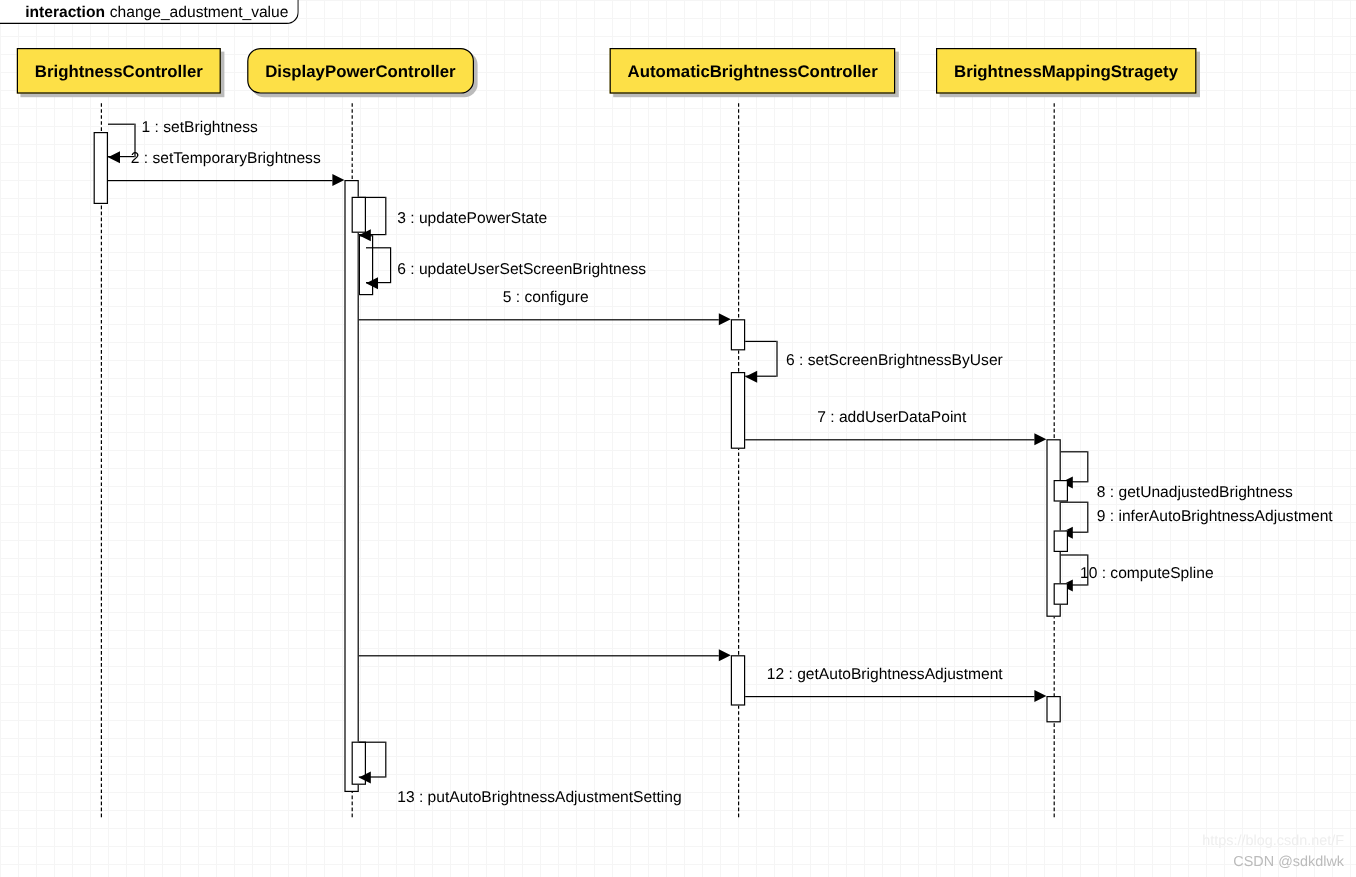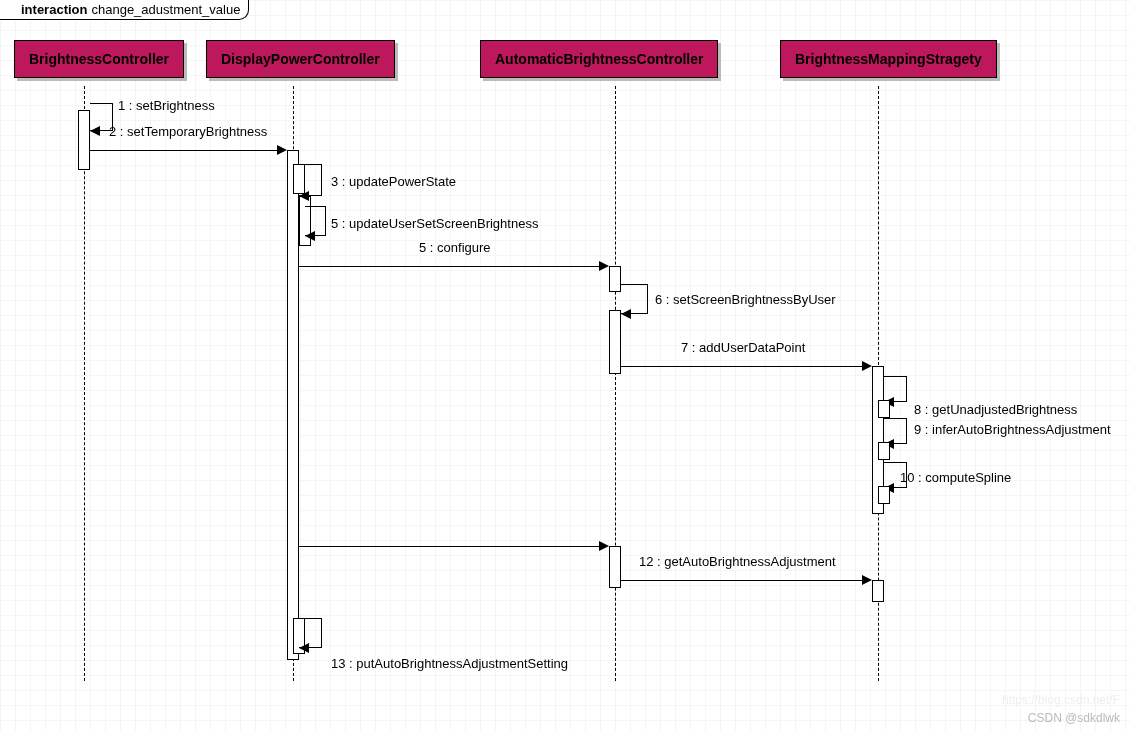--- a/index.html
+++ b/index.html
@@ -25,21 +25,21 @@
       padding: 2px 8px 2px 4px;
       background: #fff;
       border-bottom-right-radius: 10px;
     }
     .interaction-tab .kw { font-weight: bold; margin-right: 4px; padding-left: 17px; }
     .participant {
       position: absolute;
       top: 40px;
       border: 1px solid #000;
       padding: 10px 14px;
-      background: #be185d;
+      background: #fde047;
       box-shadow: 3px 3px 0 #bbb;
       font-weight: bold;
       font-size: 14px;
       text-align: center;
     }
     .lifeline {
       position: absolute;
       top: 86px;
       width: 0;
       border-left: 1px dashed #000;
@@ -108,22 +108,22 @@
     }
   </style>
 </head>
 <body>
 
 <div class="interaction-tab">
   <span class="kw">interaction</span><span>change_adustment_value</span>
 </div>
 
 <div class="participant" style="left:14px;">BrightnessController</div>
-<div class="participant" style="left:206px;">DisplayPowerController</div>
-<div class="participant" style="left:480px;">AutomaticBrightnessController</div>
+<div class="participant" style="left:206px;border-radius:11px;">DisplayPowerController</div>
+<div class="participant" style="left:508px;">AutomaticBrightnessController</div>
 <div class="participant" style="left:780px;">BrightnessMappingStragety</div>
 
 <div class="lifeline" style="left:84px;"></div>
 <div class="lifeline" style="left:293px;"></div>
 <div class="lifeline" style="left:615px;"></div>
 <div class="lifeline" style="left:878px;"></div>
 
 <div class="activation" style="left:78px; top:110px; height:60px;"></div>
 
 <div class="self-call" style="left:90px; top:103px;">
@@ -151,21 +151,21 @@
   <div class="in-line" style="width:22px;"></div>
   <div class="head"></div>
   <span class="label" style="left:32px; top:10px;">3 : updatePowerState</span>
 </div>
 
 <div class="self-call" style="left:305px; top:206px; height:30px;">
   <div class="out-line" style="width:20px;"></div>
   <div class="down-line" style="left:20px; height:30px;"></div>
   <div class="in-line" style="width:20px;"></div>
   <div class="head"></div>
-  <span class="label" style="left:26px; top:10px;">5 : updateUserSetScreenBrightness</span>
+  <span class="label" style="left:26px; top:10px;">6 : updateUserSetScreenBrightness</span>
 </div>
 
 <div class="msg" style="left:299px; top:258px; width:310px;">
   <div class="arrow-line" style="left:0; width:300px;"></div>
   <div class="arrow-head-r" style="right:0;"></div>
   <span class="label" style="left:120px;">5 : configure</span>
 </div>
 
 <div class="activation" style="left:609px; top:266px; height:26px;"></div>
 <div class="activation" style="left:609px; top:310px; height:64px;"></div>

